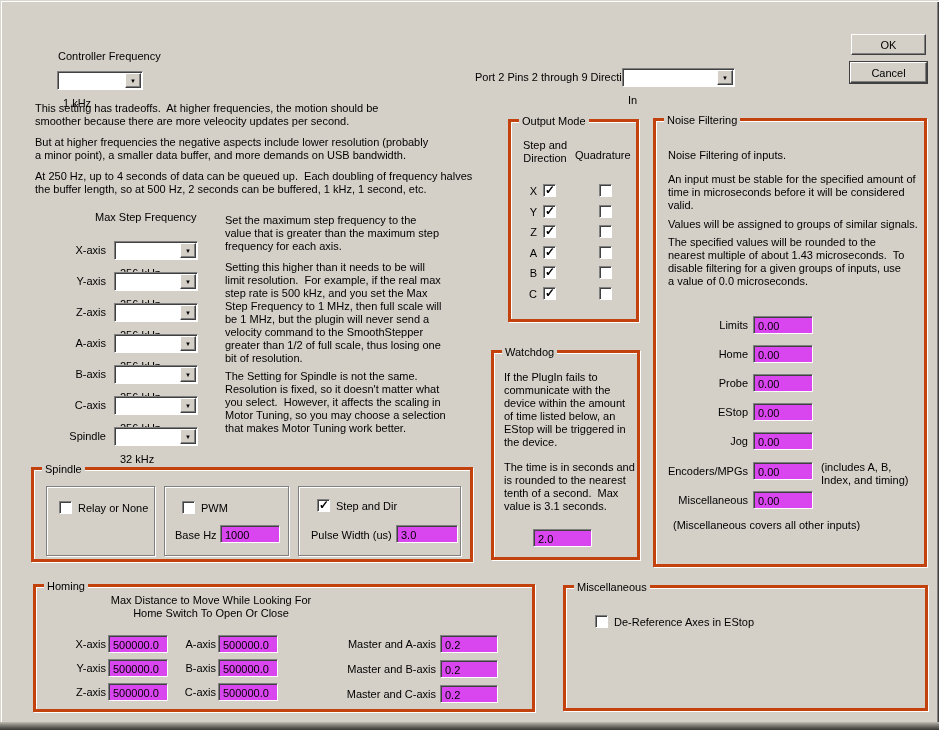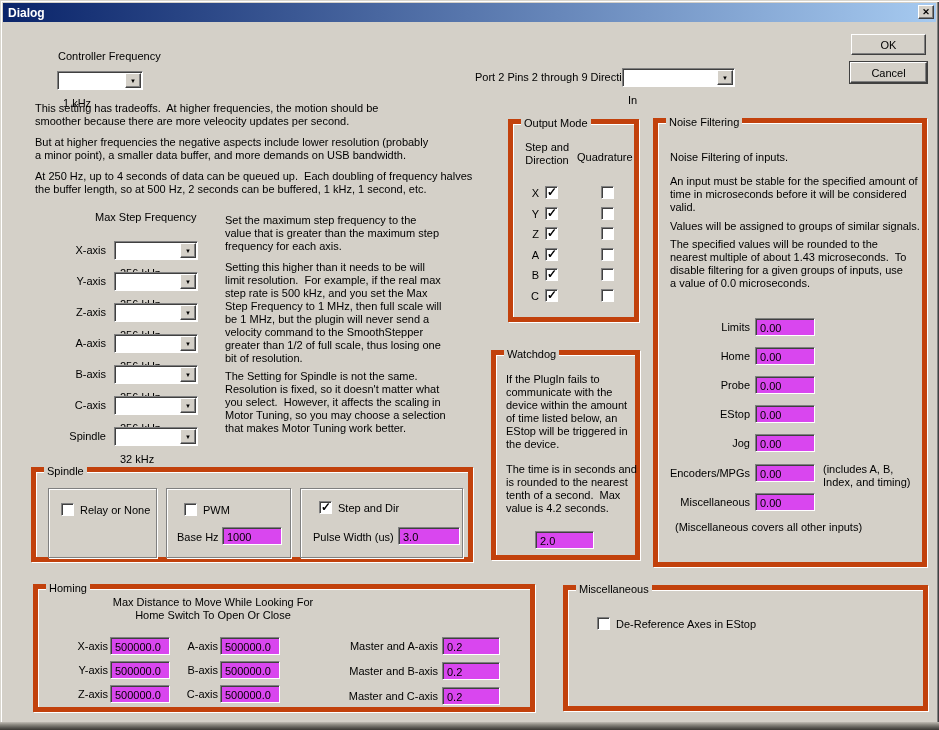--- a/index.html
+++ b/index.html
@@ -32,21 +32,21 @@
 
   .btn {
     position:absolute; background:#d4d0c8; font-family:inherit; font-size:11px;
     border:1px solid; border-color:#fff #404040 #404040 #fff;
     box-shadow: inset -1px -1px 0 #808080;
     display:flex; align-items:center; justify-content:center; cursor:pointer;
   }
   .btn-default { box-shadow: inset -1px -1px 0 #808080, 0 0 0 1px #404040; }
 
   .group {
-    position:absolute; border:5px solid #c2410c;
+    position:absolute; border:3px solid #c2410c;
     box-shadow: 1px 1px 0 #ffffff, inset 1px 1px 0 #ffffff;
     padding-left: 12px;
   }
   .group-label { position:absolute; top:-7px; left:8px; background:#d4d0c8; padding:0 3px; white-space:pre; }
   .panel {
     position:absolute; border:1px solid #808080;
     box-shadow: 1px 1px 0 #ffffff, inset 1px 1px 0 #ffffff;
   }
 
   .fld {
@@ -79,26 +79,20 @@
   .bottom-shadow {
     position:absolute; left:0; right:0; bottom:0; height:8px;
     background:linear-gradient(to bottom,#c0bcb4 0%,#8a877f 35%,#55534e 75%,#3b3935 100%);
   }
 </style>
 </head>
 <body>
 
 <div class="win">
 
-  <div class="titlebar">
-    <span class="title-text">Dialog</span>
-    <div class="close-btn">
-        <span>✕</span>
-      </div>
-  </div>
 
   <div class="btn" style="left:851px;top:34px;width:75px;height:21px;">OK</div>
   <div class="btn btn-default" style="left:850px;top:62px;width:77px;height:21px;">Cancel</div>
 
   <div class="lbl" style="left:58px;top:50px;">Controller Frequency</div>
   <div class="combo" style="left:57px;top:71px;width:86px;height:19px;">
     <span class="combo-text">1 kHz</span>
     <span class="combo-arrow">▼</span>
   </div>
 
@@ -237,21 +231,21 @@
     <span class="group-label">Watchdog</span>
     <div class="txt" style="left:10px;top:18px;width:132px;">If the PlugIn fails to
 communicate with the
 device within the amount
 of time listed below, an
 EStop will be triggered in
 the device.</div>
     <div class="txt" style="left:10px;top:108px;width:132px;">The time is in seconds and
 is rounded to the nearest
 tenth of a second.  Max
-value is 4.2 seconds.</div>
+value is 3.1 seconds.</div>
     <input class="fld" style="left: 39px; top: 176px; width: 59px; height: 18px;" value="2.0">
   </div>
 
   <div class="group" style="left:31px;top:467px;width:442px;height:95px;">
     <span class="group-label">Spindle</span>
 
     <div class="panel" style="left:12px;top:16px;width:109px;height:70px;">
       <div class="cb" style="left:12px;top:14px;"></div>
       <div class="lbl" style="left:31px;top:15px;">Relay or None</div>
     </div>

